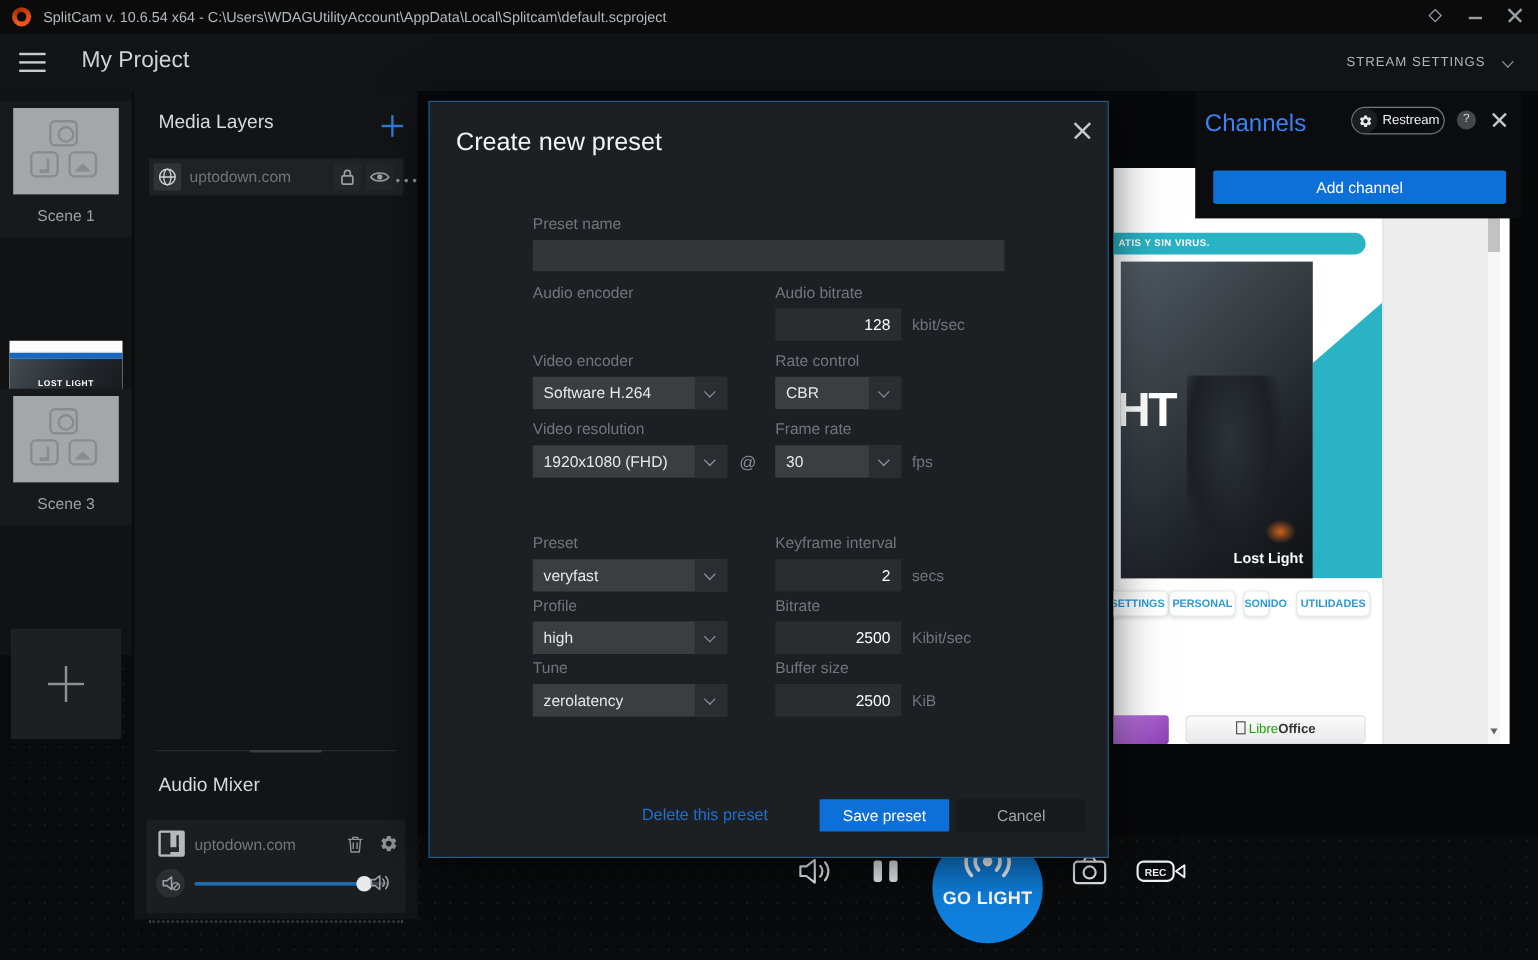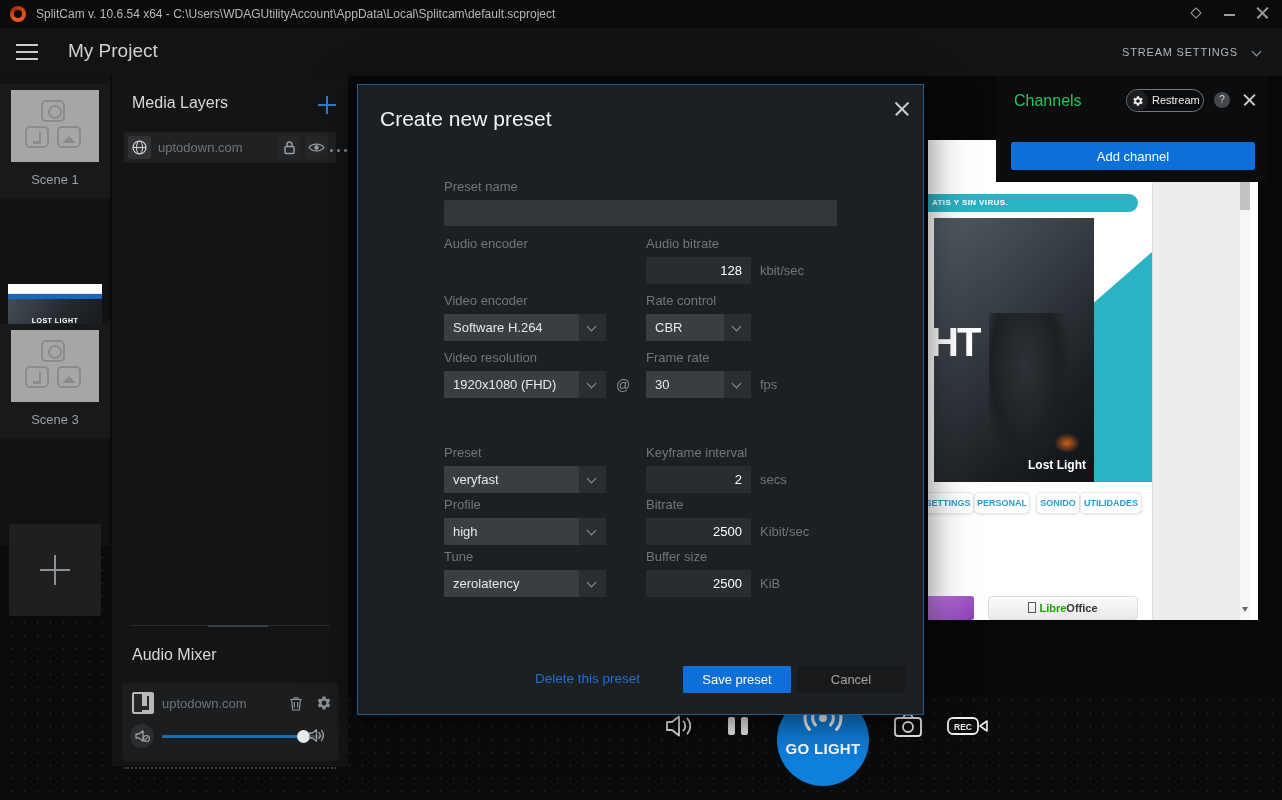--- a/index.html
+++ b/index.html
@@ -122,26 +122,26 @@
   .wp-scroll-arrow { position:absolute; left:2px; bottom:8px; width:0; height:0;
     border-left:3px solid transparent; border-right:3px solid transparent; border-top:5px solid #666; }
   .wp-pill { position:absolute; top:352px; height:22px; background:#fff; border:1px solid #e4e7ea;
     border-radius:5px; box-shadow:0 1px 3px rgba(0,0,0,.10); color:#2f9ad0; font-size:9px;
     font-weight:bold; text-align:center; line-height:20px; }
   .wp-purple { position:absolute; left:0; top:456px; width:46px; height:24px; border-radius:0 3px 3px 0;
     background:linear-gradient(135deg,#c07be0,#8b3fb5); }
   .wp-lo-card { position:absolute; left:60px; top:456px; width:150px; height:24px; border:1px solid #ddd;
     border-radius:4px; background:linear-gradient(#fbfbfb,#e9e9eb); text-align:center; line-height:22px; font-size:11px; }
   .wp-lo-doc { display:inline-block; width:8px; height:11px; border:1.3px solid #555; margin-right:3px; vertical-align:-1px; }
-  .lo-green { color:#18a303; font-weight:bold; }
+  .lo-green { color:#18a303; font-weight:normal; }
   .lo-dark { color:#333; font-weight:bold; }
 
   
   .channels { left:996px; top:76px; width:272px; height:106px; background:#0b0c0d; }
-  .ch-title { position:absolute; left:18px; top:16px; font-size:16px; color:#22c55e; }
+  .ch-title { position:absolute; left:8px; top:16px; font-size:20px; color:#3b82f6; }
   .restream-pill { position:absolute; left:130px; top:13px; height:23px; width:78px; border:1px solid #75797d;
     border-radius:12px; cursor:pointer; }
   .restream-gear { position:absolute; left:0px; top:0px; width:21px; height:21px; border-radius:50%; background:#1b1d1f;
     display:flex; align-items:center; justify-content:center; }
   .restream-label { position:absolute; left:25px; top:4px; font-size:11px; color:#eceeef; }
   .help-badge { position:absolute; left:218px; top:16px; width:16px; height:16px; border-radius:50%;
     background:#44484c; color:#d3d6d9; font-size:10px; text-align:center; line-height:16px; cursor:pointer; }
   .ch-x { position:absolute; left:247px; top:17px; width:14px; height:14px; cursor:pointer; }
   .ch-x i { width:15px; background:#c6c9cc; }
   .ch-x i:first-child { transform:rotate(45deg); }
@@ -332,21 +332,21 @@
     <span class="wp-game-caption">Lost Light</span>
   </div>
   <span class="wp-wedge"></span>
   <span class="wp-side"></span>
   <span class="wp-scroll">
     <span class="wp-thumbtrack"></span>
     <span class="wp-scroll-arrow"></span>
   </span>
   <span class="wp-pill" style="left:-6px;width:52px;">SETTINGS</span>
   <span class="wp-pill" style="left:46px;width:56px;">PERSONAL</span>
-  <span class="wp-pill" style="left:108px;width:44px;">SONIDO</span>
+  <span class="wp-pill" style="left:108px;width:22px;">SONIDO</span>
   <span class="wp-pill" style="left:152px;width:62px;">UTILIDADES</span>
   <span class="wp-purple"></span>
   <span class="wp-lo-card"><span class="wp-lo-doc"></span><span class="lo-green">Libre</span><span class="lo-dark">Office</span></span>
 </div>
 
 <div class="abs channels">
   <span class="ch-title">Channels</span>
   <span class="restream-pill">
     <span class="restream-gear">
       <svg width="12" height="12" viewBox="0 0 24 24">

